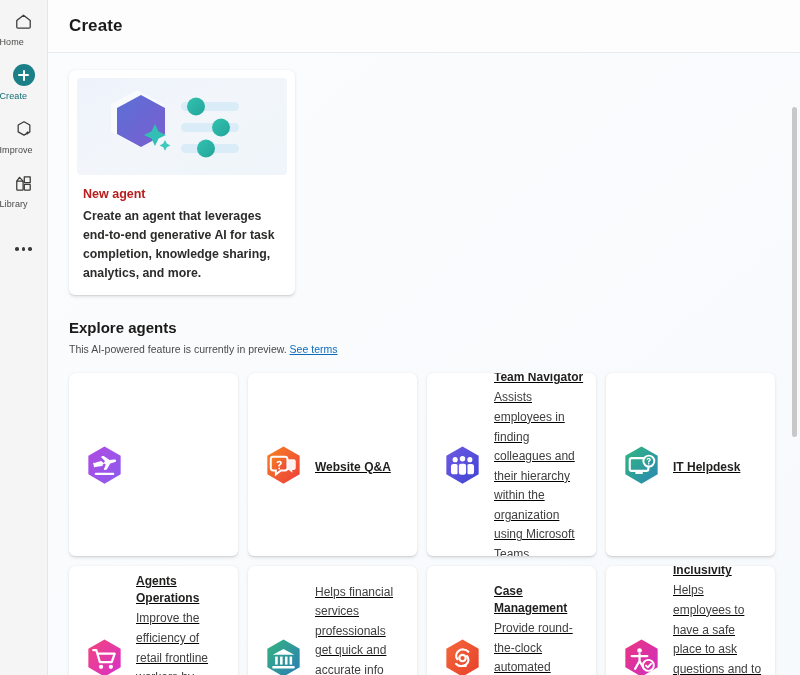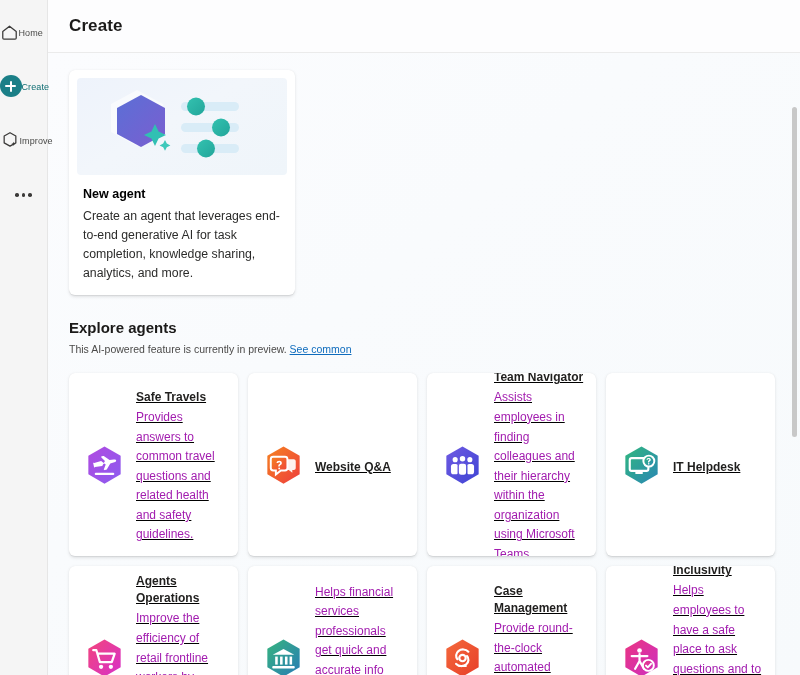--- a/index.html
+++ b/index.html
@@ -27,22 +27,21 @@
     align-items: center;
     padding-top: 8px;
     flex: 0 0 48px;
     position: relative;
     z-index: 3;
   }
   .nav-item {
     width: 48px;
     height: 48px;
     display: flex;
-    flex-direction: row;
-    align-items: center;
+    flex-direction: column;
     justify-content: flex-start;
     margin-bottom: 6px;
     cursor: pointer;
     user-select: none;
   }
   .nav-glyph {
     height: 26px;
     display: flex;
     align-items: center;
     justify-content: center;
@@ -132,27 +131,28 @@
     border-radius: 4px;
     background: linear-gradient(150deg, #eef3fb 0%, #f2f6fb 45%, #eff5fa 100%);
     position: relative;
     overflow: hidden;
   }
   .hero-svg { position: absolute; left: 0; top: 0; }
   .new-agent-title {
     margin: 12px 0 0 6px;
     font-size: 12.5px;
     font-weight: bold;
-    color: #000000;
+    color: #b91c1c;
   }
   .new-agent-desc {
     margin: 6px 2px 0 6px;
     font-size: 12.3px;
     line-height: 19px;
     color: #2c2c2b;
+    font-weight: bold;
   }
 
   
   .explore-head {
     margin-top: 24px;
   }
   .explore-title {
     font-size: 15px;
     font-weight: bold;
     color: #1b1a19;
@@ -198,21 +198,21 @@
   .agent-name {
     font-size: 12px;
     font-weight: bold;
     color: #201f1e;
     line-height: 17px;
   }
   .agent-desc {
     margin-top: 2px;
     font-size: 12px;
     line-height: 19.6px;
-    color: #a21caf;
+    color: #404040;
   }
 
   
   .scrollbar-track {
     position: absolute;
     right: 2px; top: 54px; bottom: 2px;
     width: 7px;
     background: transparent;
   }
   .scrollbar-thumb {
@@ -252,20 +252,31 @@
     <div class="nav-item">
       <span class="nav-glyph">
         <svg width="20" height="20" viewBox="0 0 24 24" fill="none" stroke="#3b3a39" stroke-width="1.5" stroke-linecap="round" stroke-linejoin="round">
           <path d="M12 3.3 19 7.2v8.3l-7 3.9-7-3.9V7.2z"></path>
           <path d="M16.2 14.2l.7 1.8 1.8.7-1.8.7-.7 1.8-.7-1.8-1.8-.7 1.8-.7z" fill="#3b3a39" stroke="none"></path>
         </svg>
       </span>
       <span class="nav-label">Improve</span>
     </div>
 
+    <div class="nav-item">
+      <span class="nav-glyph">
+        <svg width="19" height="19" viewBox="0 0 24 24" fill="none" stroke="#3b3a39" stroke-width="1.6" stroke-linecap="round" stroke-linejoin="round">
+          <rect x="3.5" y="9" width="8" height="11.5" rx="1"></rect>
+          <rect x="13" y="13" width="7.5" height="7.5" rx="1"></rect>
+          <path d="M13 3.5h7.5V11H13z"></path>
+          <path d="M3.5 9 7 4.2l4.5 4.8"></path>
+        </svg>
+      </span>
+      <span class="nav-label">Library</span>
+    </div>
 
     <div class="nav-more">
       <span class="dots">
           <i></i>
           <i></i>
           <i></i>
         </span>
     </div>
   </nav>
 
@@ -304,43 +315,39 @@
             </svg>
           </div>
           <div class="new-agent-title">New agent</div>
           <div class="new-agent-desc">Create an agent that leverages end-to-end generative AI for task completion, knowledge sharing, analytics, and more.</div>
         </div>
 
         <div class="explore-head">
           <div class="explore-title">Explore agents</div>
           <div class="explore-sub">
             <span>This AI-powered feature is currently in preview.</span>
-            <a>See common</a>
+            <a>See terms</a>
           </div>
         </div>
 
         <div class="agent-grid">
 
           <div class="agent-card center-icon">
             <div class="agent-icon">
               <svg width="47" height="47" viewBox="0 0 48 48" fill="none">
                 <defs>
                     <linearGradient id="g1" x1="0" y1="0" x2="1" y2="1">
                       <stop offset="0" stop-color="#b14ae0"></stop>
                       <stop offset="1" stop-color="#8b5cf0"></stop>
                     </linearGradient>
                   </defs>
                 <path d="M24 3.5 40.5 13v19L24 41.5 7.5 32V13z" fill="url(#g1)"></path>
                 <path d="M13 23.5c0-.6.4-1 1-1l7.4.6 3.8-4.6-2.8-4.2c-.3-.5 0-1.1.6-1.1h1.6c.3 0 .6.1.8.4l4.6 5 4.3.4c1.4.1 2.2.6 2.2 1.4 0 .8-.8 1.3-2.2 1.4l-4.3.4-4.6 5c-.2.2-.5.4-.8.4h-1.6c-.6 0-.9-.6-.6-1.1l2.8-4.2-3.8-4.6-7.4.6c-.6 0-1-.4-1-1z" fill="#ffffff" transform="rotate(-12 24 22)"></path>
                 <rect x="14" y="30.5" width="20" height="2.2" rx="1.1" fill="#ffffff"></rect>
               </svg>
-            </div>
-            <div class="agent-text">
-              <div class="agent-name">Safe Travels</div>
-              <div class="agent-desc">Provides answers to common travel questions and related health and safety guidelines.</div>
             </div>
           </div>
 
           <div class="agent-card center-icon">
             <div class="agent-icon">
               <svg width="47" height="47" viewBox="0 0 48 48" fill="none">
                 <defs>
                     <linearGradient id="g2" x1="0" y1="0" x2="1" y2="1">
                       <stop offset="0" stop-color="#f58220"></stop>
                       <stop offset="1" stop-color="#ee3d3d"></stop>

